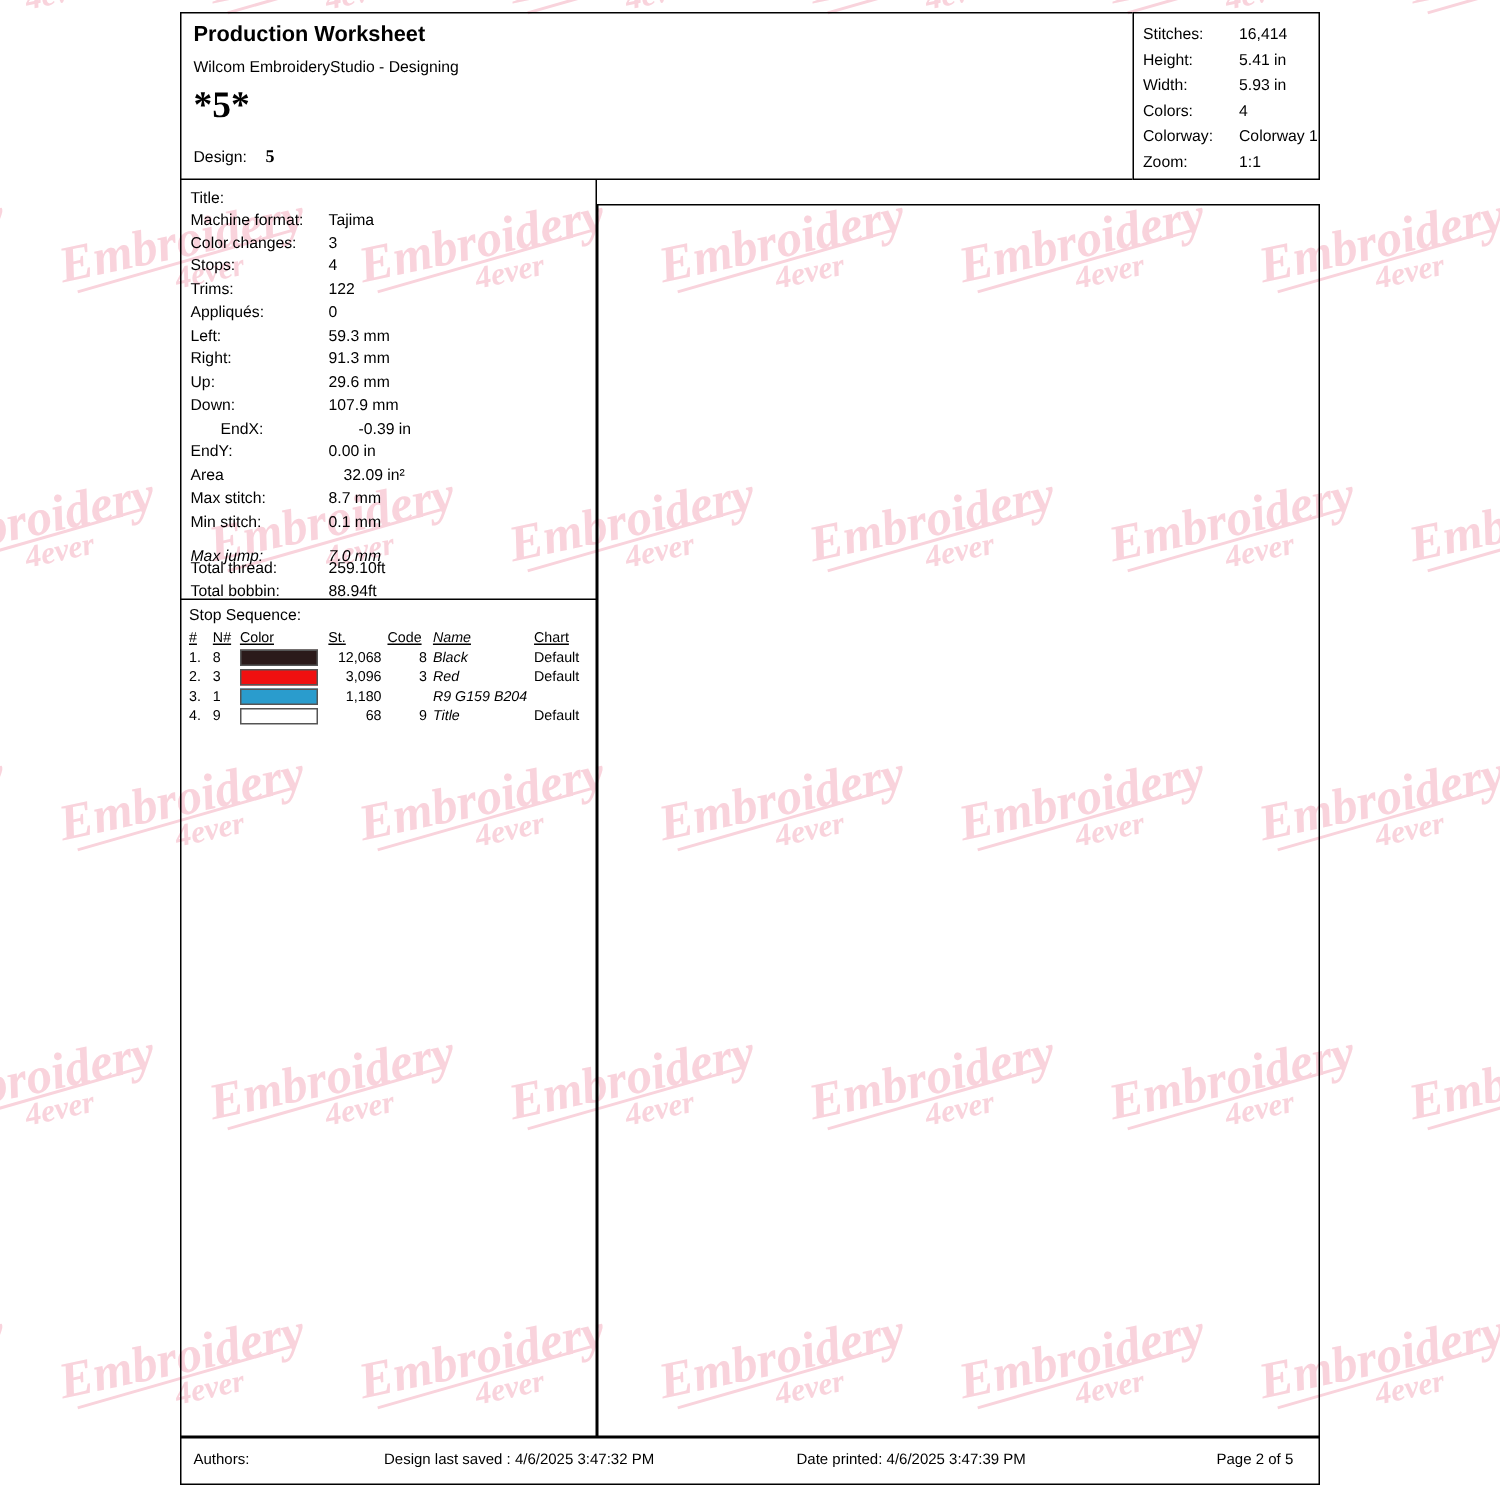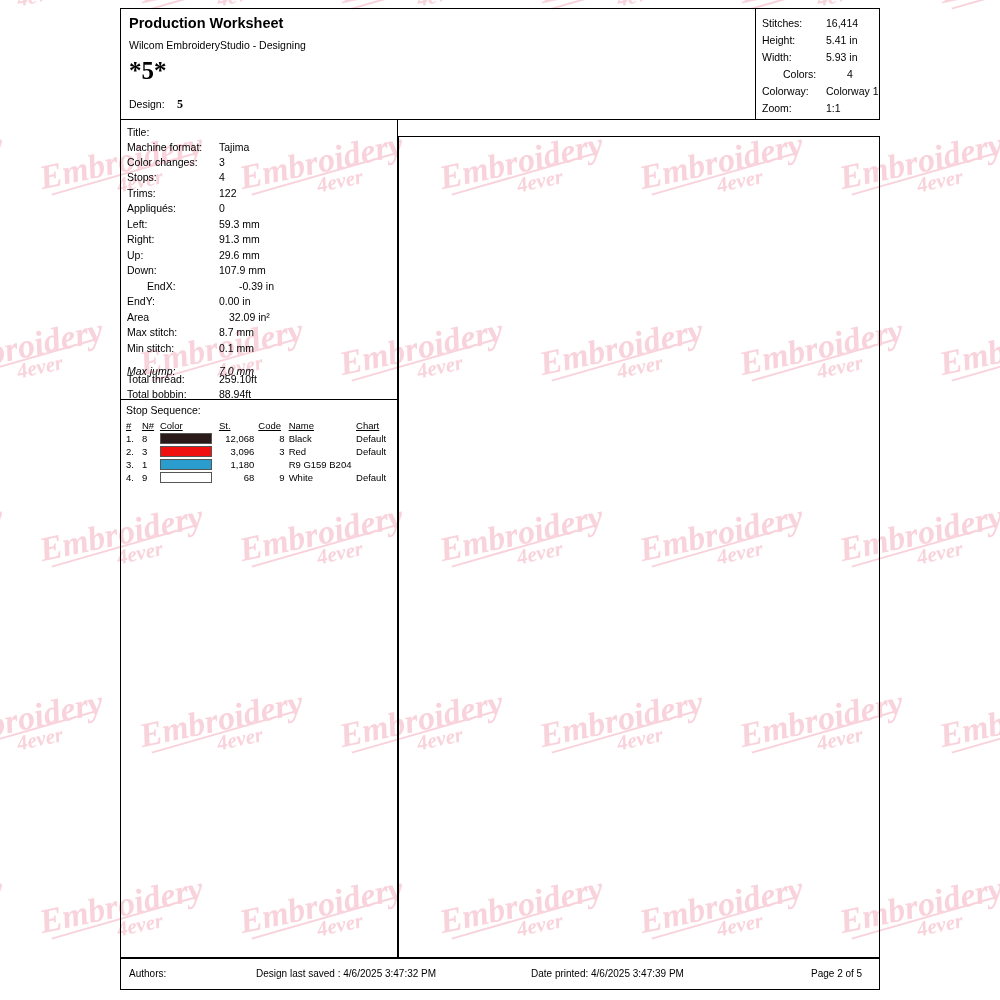--- a/index.html
+++ b/index.html
@@ -146,21 +146,21 @@
   #stop-table td {
     padding: 1px 2px;
     vertical-align: middle;
     font-size: 9.5px;
   }
   .col-num { width: 16px; text-align: left; }
   .col-nn  { width: 16px; text-align: left; }
   .col-sw  { width: 58px; }
   .col-st  { width: 42px; text-align: right; margin-top: 43px; }
   .col-code{ width: 30px; text-align: right; padding-right:6px; }
-  .col-name{ width: 64px; }
+  .col-name{ width: 64px; font-style: italic; }
   .col-chart { width: 46px; }
   .swatch {
     display: block;
     width: 52px;
     height: 11px;
     border: 1px solid #555;
     box-sizing: border-box;
   }
 
   
@@ -376,21 +376,21 @@
   <div id="header-right" class="bordered">
     <div class="hdr-stat" style="top:8px;">
       <span class="k">Stitches:</span><span>16,414</span>
     </div>
     <div class="hdr-stat" style="top:25px;">
       <span class="k">Height:</span><span>5.41 in</span>
     </div>
     <div class="hdr-stat" style="top:42px;">
       <span class="k">Width:</span><span>5.93 in</span>
     </div>
-    <div class="hdr-stat" style="top:59px;margin-left:21px;">
+    <div class="hdr-stat" style="top:59px;">
       <span class="k">Colors:</span><span>4</span>
     </div>
     <div class="hdr-stat" style="top:76px;">
       <span class="k">Colorway:</span><span>Colorway 1</span>
     </div>
     <div class="hdr-stat" style="top:93px;">
       <span class="k">Zoom:</span><span>1:1</span>
     </div>
   </div>
 
@@ -465,21 +465,21 @@
         <td class="col-chart"></td>
       </tr>
       <tr>
         <td class="col-num">4.</td>
         <td class="col-nn">9</td>
         <td class="col-sw">
             <span class="swatch" style="background:#ffffff"></span>
           </td>
         <td class="col-st">68</td>
         <td class="col-code">9</td>
-        <td class="col-name">White</td>
+        <td class="col-name">Title</td>
         <td class="col-chart">Default</td>
       </tr>
     </tbody>
   </table>
 
   <div id="preview" class="bordered"></div>
 
   <div id="footer" class="bordered">
     <span class="foot-txt" style="left:8px;">Authors:</span>
     <span class="foot-txt" style="left:135px;">Design last saved : 4/6/2025 3:47:32 PM</span>

